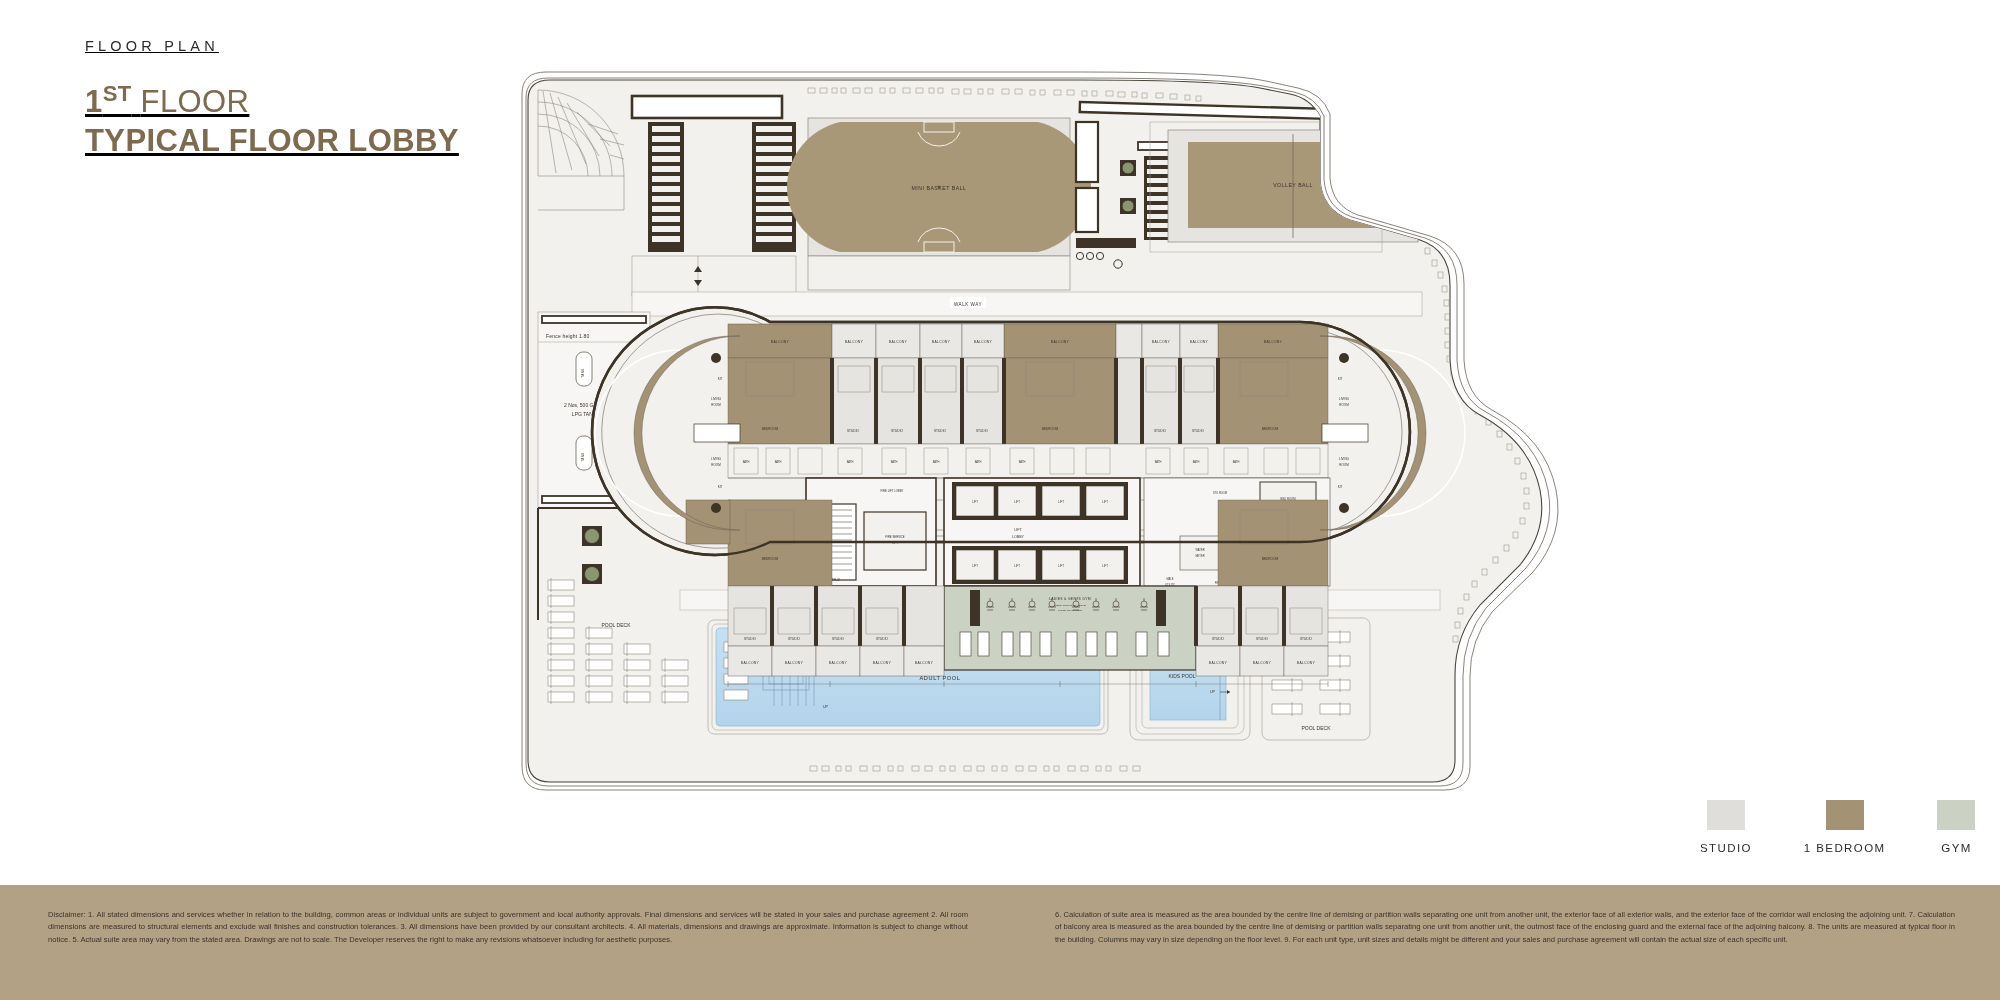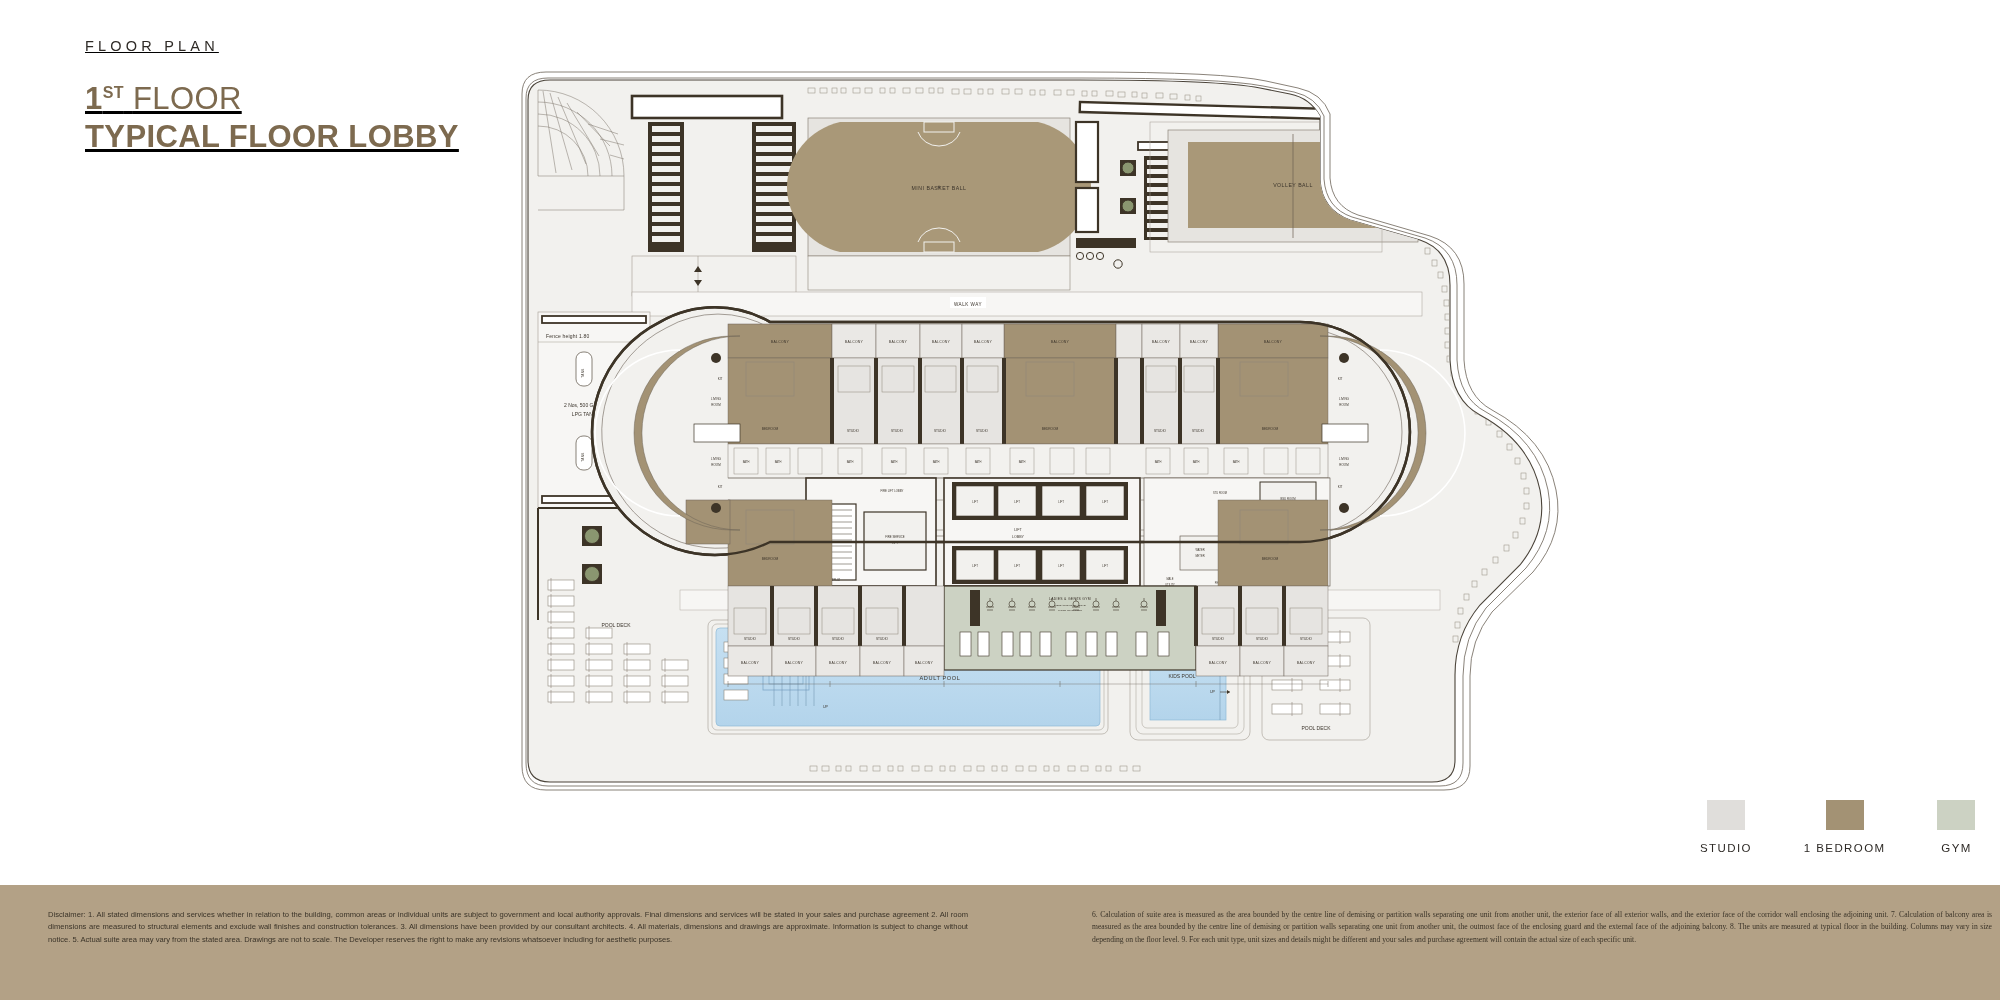--- a/index.html
+++ b/index.html
@@ -10,42 +10,42 @@
   }
   
   #header{position:absolute;left:85px;top:38px;text-decoration:underline;}
   #eyebrow{
     font-size:14.5px;letter-spacing:4.2px;color:#2e2a26;font-weight:400;
   }
   #title{
     margin-top:26px;font-size:31px;line-height:1.24;font-weight:700;
     color:#7d6a4f;letter-spacing:.4px;
   }
-  #title .sup{font-size:16px;vertical-align:super;font-weight:700;}
+  #title .sup{font-size:22px;vertical-align:super;font-weight:700;}
   #title .thin{font-weight:400;}
   
   #plan-wrap{position:absolute;left:520px;top:60px;width:1220px;height:760px;}
   #plan-svg{display:block;width:1220px;height:760px;}
   
   #legend{position:absolute;left:1700px;top:800px;display:flex;gap:52px;}
   .legend-item{display:flex;flex-direction:column;align-items:center;}
   .legend-swatch{width:38px;height:30px;}
   .legend-label{margin-top:12px;font-size:11.5px;letter-spacing:1.4px;color:#2e2a26;white-space:nowrap;}
   
   #disclaimer{
     position:absolute;left:0;top:885px;width:2000px;height:115px;
     background:#b3a186;
     padding-left:40px;
   }
   .disc-col{
     position:absolute;top:24px;font-size:7.6px;line-height:1.62;
     color:#3a3328;text-align:justify;
   }
   #disc-left{left:48px;width:920px;}
-  #disc-right{left:1092px;width:900px;font-family:Liberation Serif, serif;}
+  #disc-right{left:1055px;width:900px;}
   
   .plabel{font-family:"Liberation Sans",sans-serif;fill:#3a332a;}
 </style>
 </head>
 <body>
 
 <div id="header">
   <div id="eyebrow">FLOOR PLAN</div>
   <div id="title">
     <div>

